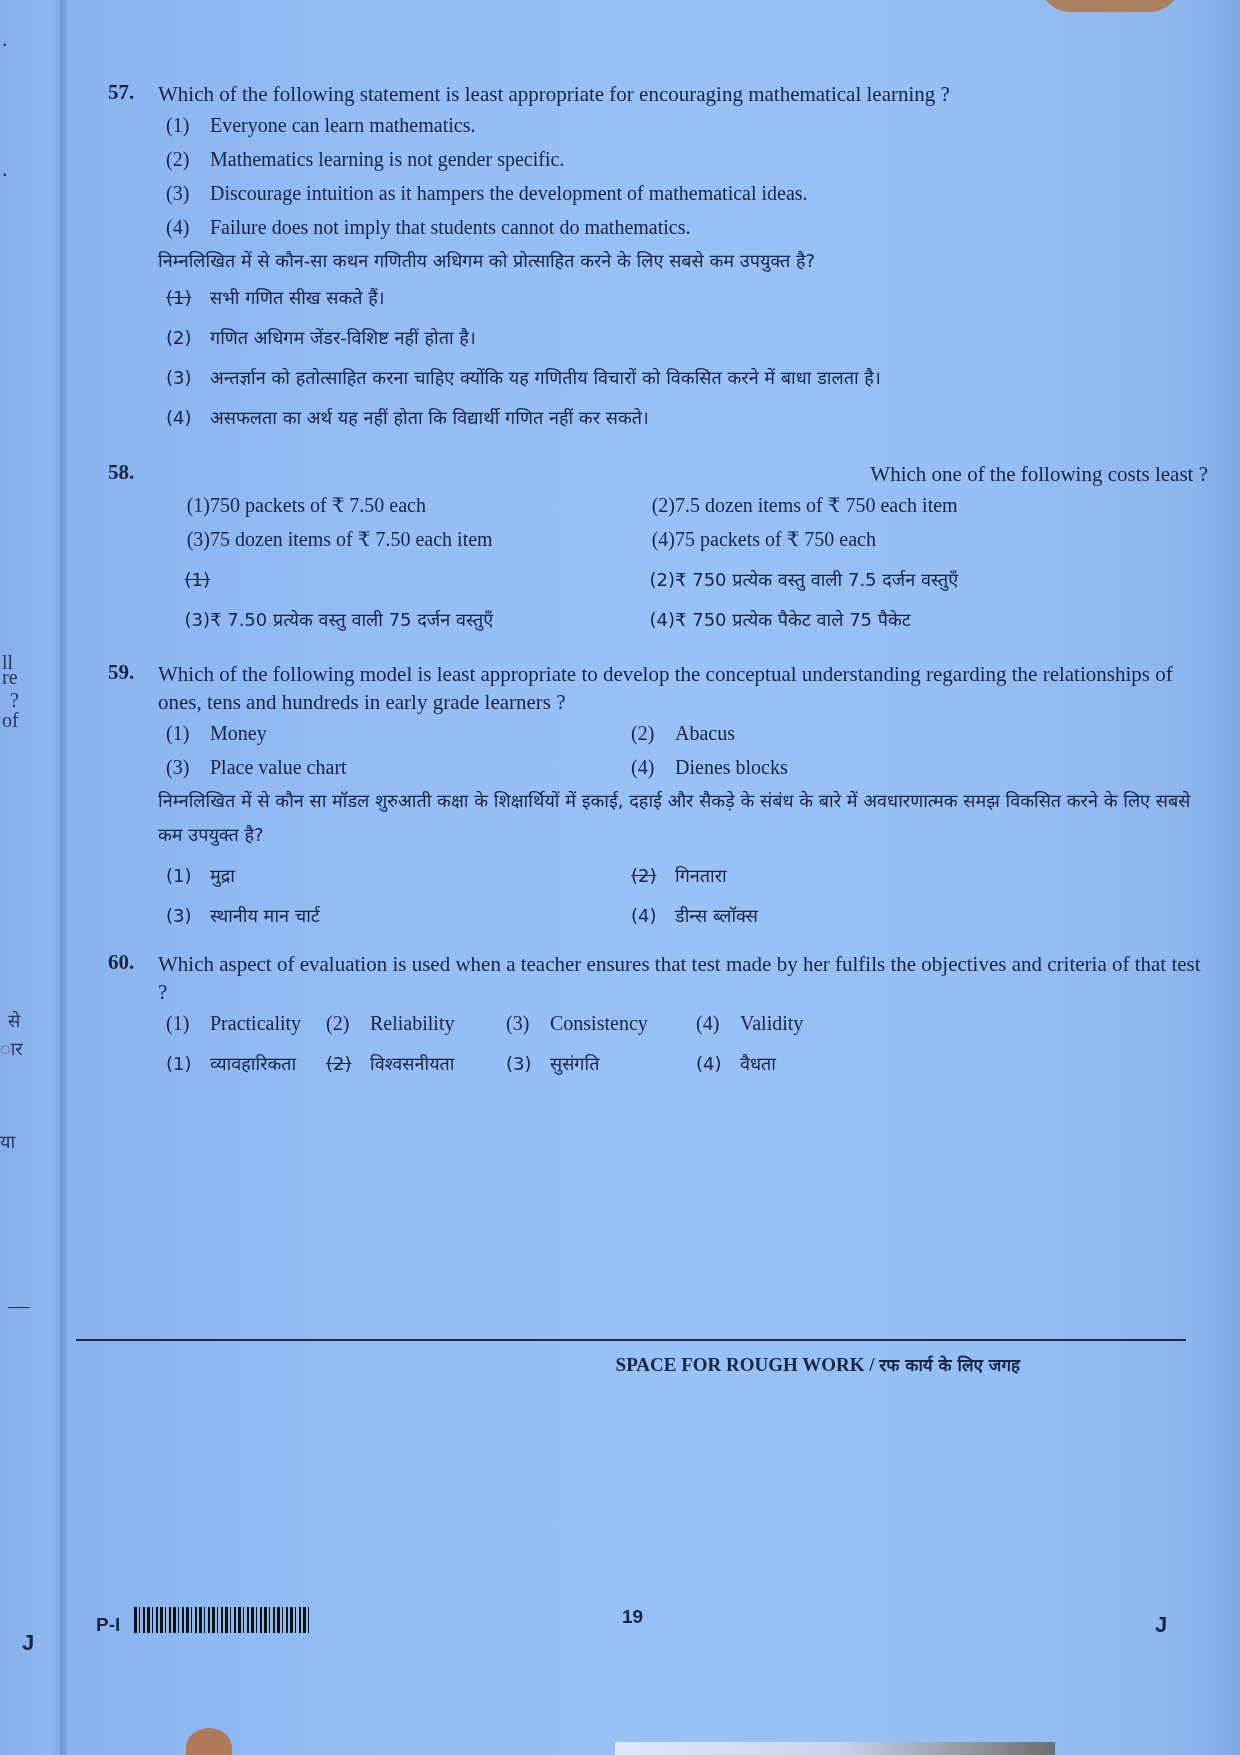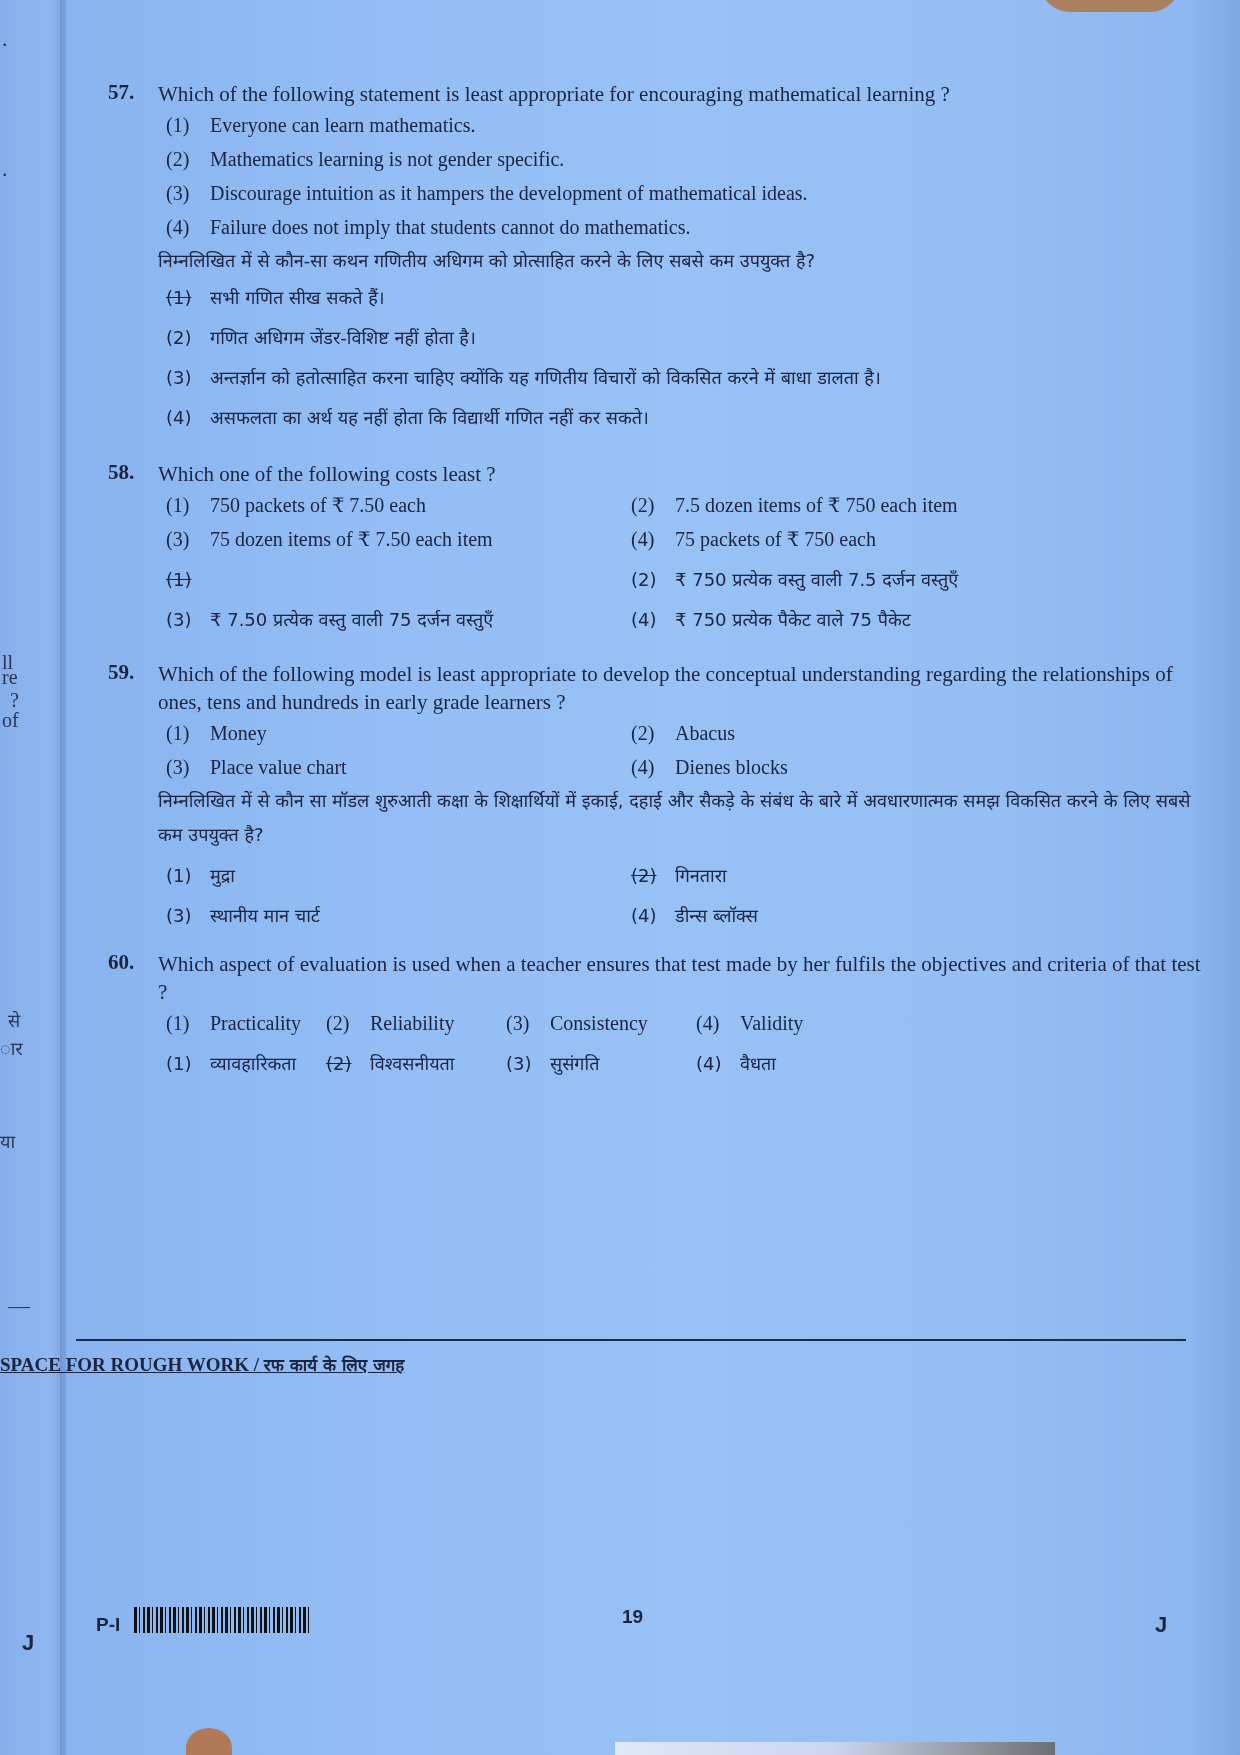--- a/index.html
+++ b/index.html
@@ -23,21 +23,21 @@
   .qbody { margin-left: 50px; }
   .stem { font-size: 21px; line-height: 28px; }
   .opt { display: flex; font-size: 20px; line-height: 34px; }
   .opt .n { width: 52px; flex: none; padding-left: 8px; box-sizing: border-box; }
   .hi { font-family: "DejaVu Sans", sans-serif; font-size: 18px; }
   .hi-stem { font-family: "DejaVu Sans", sans-serif; font-size: 18px; line-height: 34px; }
   .grid2 { display: grid; grid-template-columns: 465px 1fr; }
   .grid4 { display: grid; grid-template-columns: 160px 180px 190px 180px; }
   .opt .txt { white-space: nowrap; }
   .rule { position: absolute; left: 76px; top: 1339px; width: 1110px; height: 2px; background: #1f2a48; }
-  .rough { position: absolute; left: 0; width: 1020px; top: 1353px; text-align: left; font-size: 19px; font-weight: bold; text-decoration: underline; }
+  .rough { position: absolute; left: 0; width: 1020px; top: 1353px; text-align: right; font-size: 19px; font-weight: bold; }
   .rough .hi { font-weight: bold; font-size: 17px; }
   .footer-left-j { position: absolute; left: 22px; top: 1630px; font-family: "Liberation Sans", sans-serif; font-weight: bold; font-size: 22px; }
   .footer-code { position: absolute; left: 96px; top: 1614px; font-family: "Liberation Sans", sans-serif; font-weight: bold; font-size: 19px; }
   .barcode { position: absolute; left: 134px; top: 1607px; width: 175px; height: 26px;
     background: repeating-linear-gradient(90deg, #111 0 3px, transparent 3px 5px, #111 5px 6px, transparent 6px 9px, #111 9px 11px, transparent 11px 13px); }
   .page-num { position: absolute; left: 622px; top: 1606px; font-family: "Liberation Sans", sans-serif; font-weight: bold; font-size: 19px; }
   .footer-right-j { position: absolute; left: 1155px; top: 1612px; font-family: "Liberation Sans", sans-serif; font-weight: bold; font-size: 22px; }
   .mark { text-decoration: line-through; }
 </style>
 </head>
@@ -95,21 +95,21 @@
           <span class="n">(3)</span>
           <span class="txt">अन्तर्ज्ञान को हतोत्साहित करना चाहिए क्योंकि यह गणितीय विचारों को विकसित करने में बाधा डालता है।</span>
         </div>
       <div class="opt hi" style="line-height:40px;">
           <span class="n">(4)</span>
           <span class="txt">असफलता का अर्थ यह नहीं होता कि विद्यार्थी गणित नहीं कर सकते।</span>
         </div>
     </div>
   </div>
 
-  <div class="q" style="margin-top:22px;">
+  <div class="q" style="margin-top:22px;text-align:right;">
     <span class="qnum">58.</span>
     <div class="qbody">
       <div class="stem">Which one of the following costs least ?</div>
       <div class="grid2">
         <div class="opt">
             <span class="n">(1)</span>
             <span class="txt">750 packets of ₹ 7.50 each</span>
           </div>
         <div class="opt">
             <span class="n">(2)</span>

